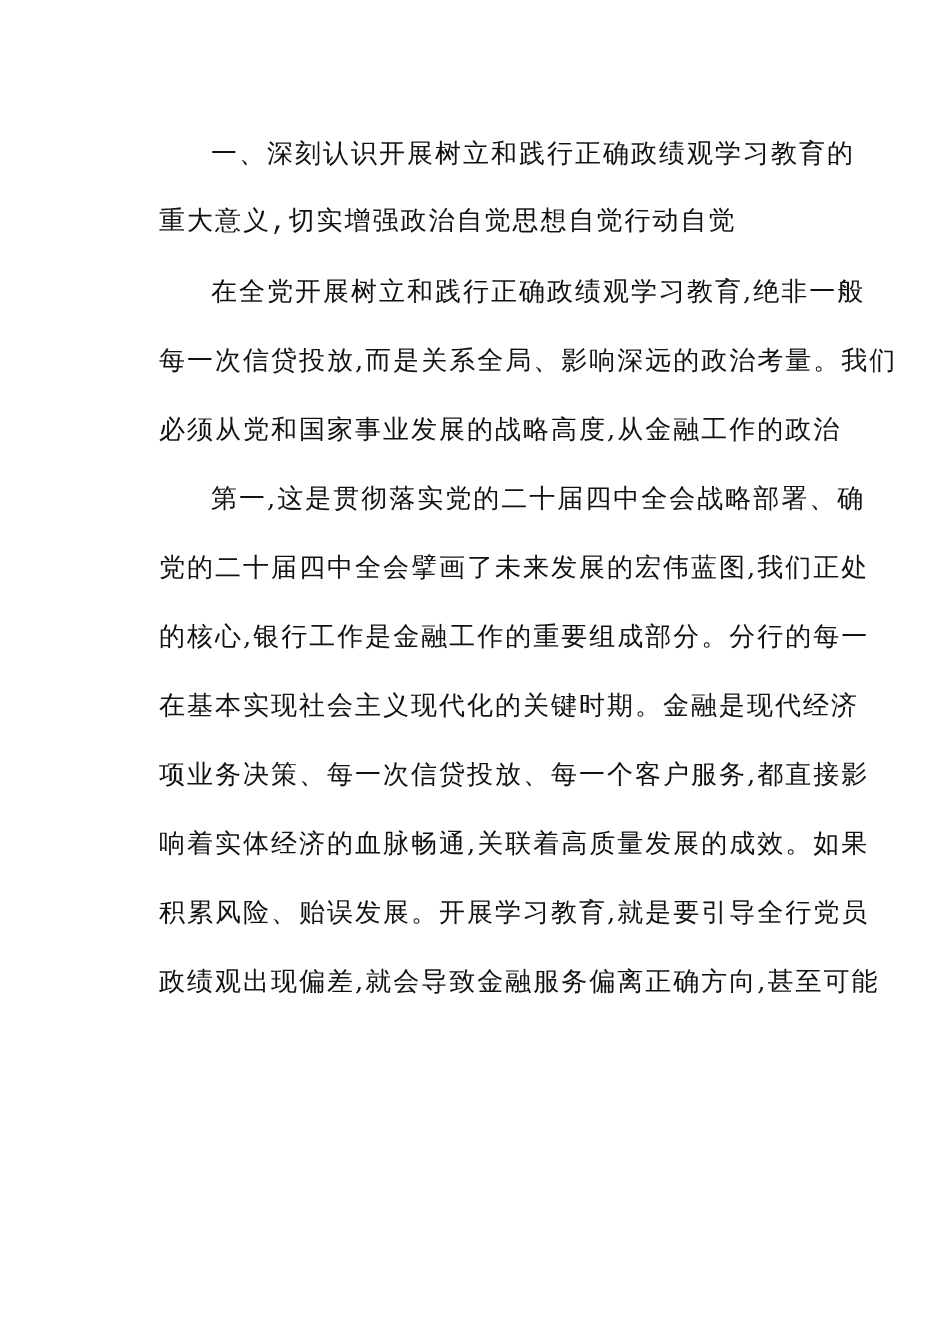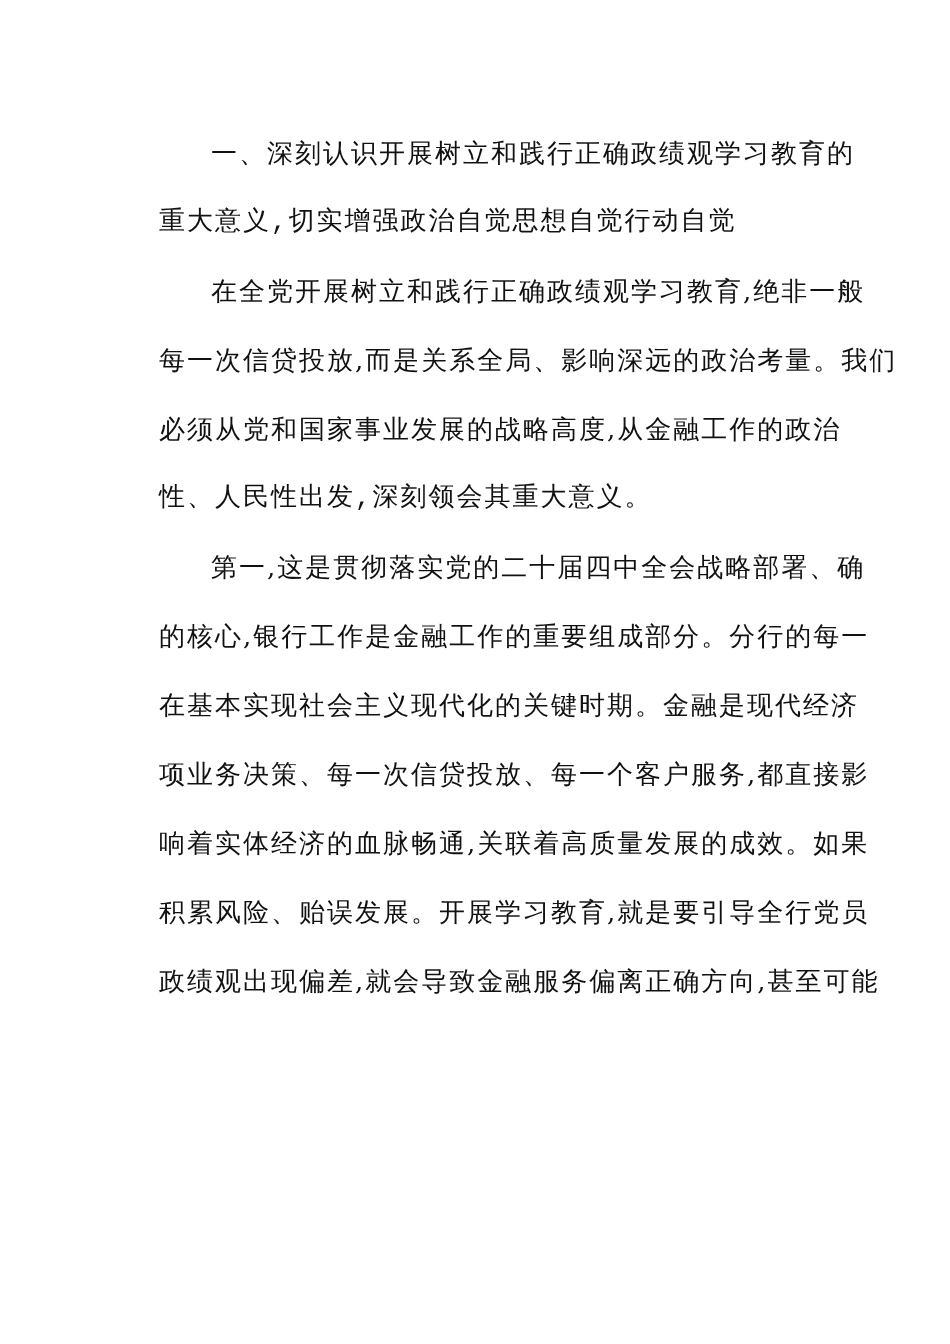--- a/index.html
+++ b/index.html
@@ -42,21 +42,21 @@
 </style>
 </head>
 <body>
 
 <div class="page">
   <span class="line indent">一、深刻认识开展树立和践行正确政绩观学习教育的</span>
   <span class="line last">重大意义,切实增强政治自觉思想自觉行动自觉</span>
   <span class="line indent">在全党开展树立和践行正确政绩观学习教育,绝非一般</span>
   <span class="line">每一次信贷投放,而是关系全局、影响深远的政治考量。我们</span>
   <span class="line">必须从党和国家事业发展的战略高度,从金融工作的政治</span>
-  <span class="line last">性、人民性出发,深刻领会其重大意义。</span>
   <span class="line indent">第一,这是贯彻落实党的二十届四中全会战略部署、确</span>
+  <span class="line">党的二十届四中全会擘画了未来发展的宏伟蓝图,我们正处</span>
   <span class="line">的核心,银行工作是金融工作的重要组成部分。分行的每一</span>
   <span class="line">在基本实现社会主义现代化的关键时期。金融是现代经济</span>
   <span class="line">项业务决策、每一次信贷投放、每一个客户服务,都直接影</span>
   <span class="line">响着实体经济的血脉畅通,关联着高质量发展的成效。如果</span>
   <span class="line">积累风险、贻误发展。开展学习教育,就是要引导全行党员</span>
   <span class="line">政绩观出现偏差,就会导致金融服务偏离正确方向,甚至可能</span>
 </div>
 
 </body></html>

